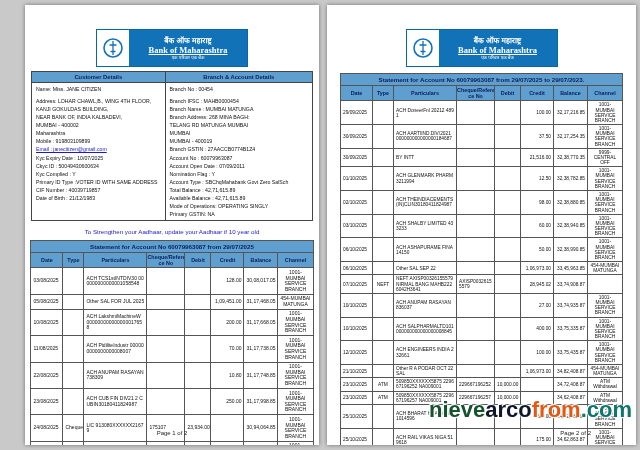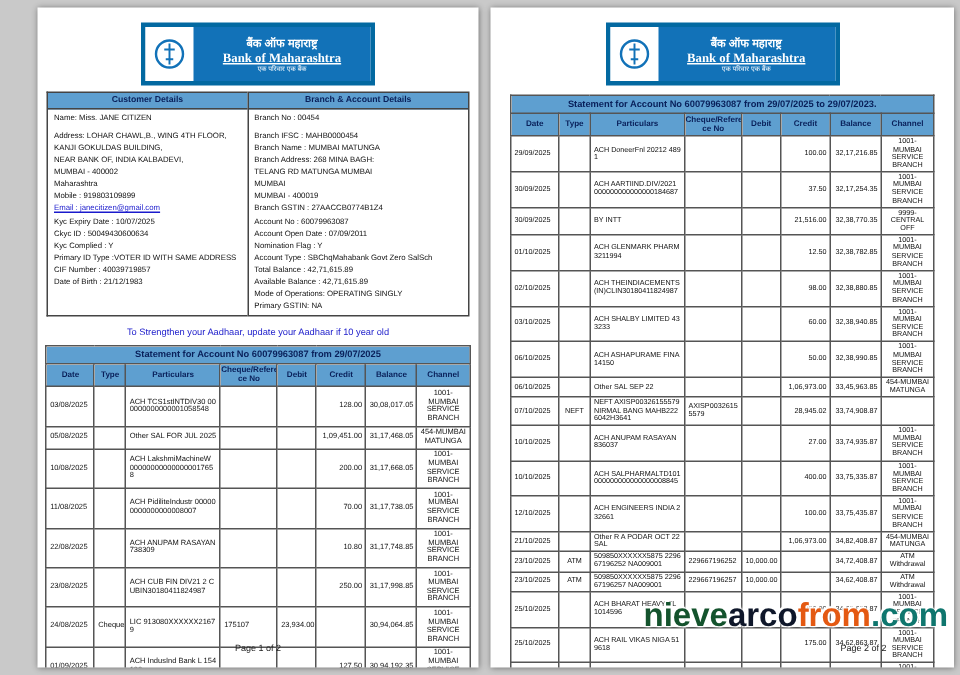--- a/index.html
+++ b/index.html
@@ -2,21 +2,21 @@
 <html><head>
 <meta charset="utf-8">
 <style>
   html,body{margin:0;padding:0;}
   body{font-family:"Liberation Sans",sans-serif;background:#c9c9c9;}
   .canvas{position:relative;width:640px;height:450px;background:#c9c9c9;overflow:hidden;}
   .page{position:absolute;background:#fff;box-shadow:0 0 4px rgba(0,0,0,.45);overflow:hidden;}
   .page.pleft{left:25px;top:5px;width:294px;height:440px;}
   .page.pright{left:327px;top:5px;width:309px;height:440px;}
 
-  .logo{display:flex;width:150px;height:36px;margin:10px auto 4px;border:3px solid #0369a1;background:#fff;}
+  .logo{display:flex;width:150px;height:36px;margin:24px auto 4px;border:1px solid #0369a1;background:#fff;}
   .logo-emblem-box{width:32px;display:flex;align-items:center;justify-content:center;background:#fff;}
   .logo-text{flex:1;background:#1272b8;color:#fff;display:flex;flex-direction:column;align-items:center;justify-content:center;line-height:1.2;}
   .logo-hi{font-size:7.5px;font-weight:bold;}
   .logo-en{font-size:8.5px;font-weight:bold;font-family:"Liberation Serif",serif;text-decoration:underline;}
   .logo-tag{font-size:4.5px;}
 
   .details{display:flex;width:282px;margin:3px auto 0;font-size:5.2px;align-items:stretch;}
   .dbox{border:1px solid #444;}
   .dbox.customer{width:134px;border-right:none;}
   .dbox.branch{width:148px;}

